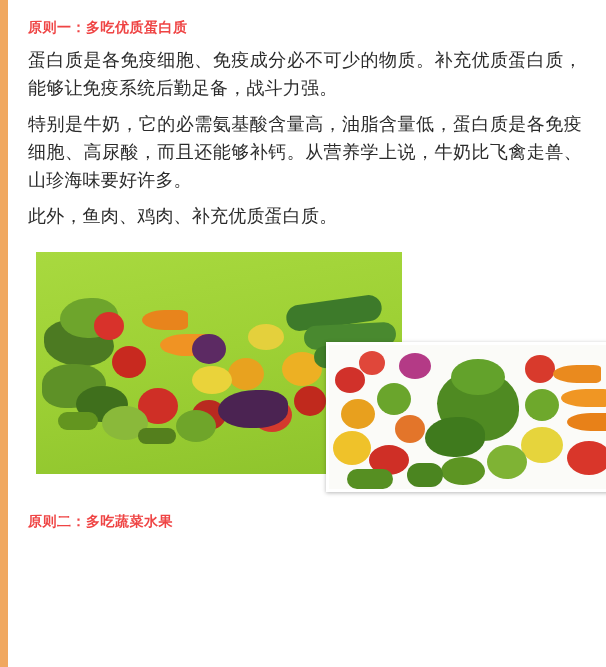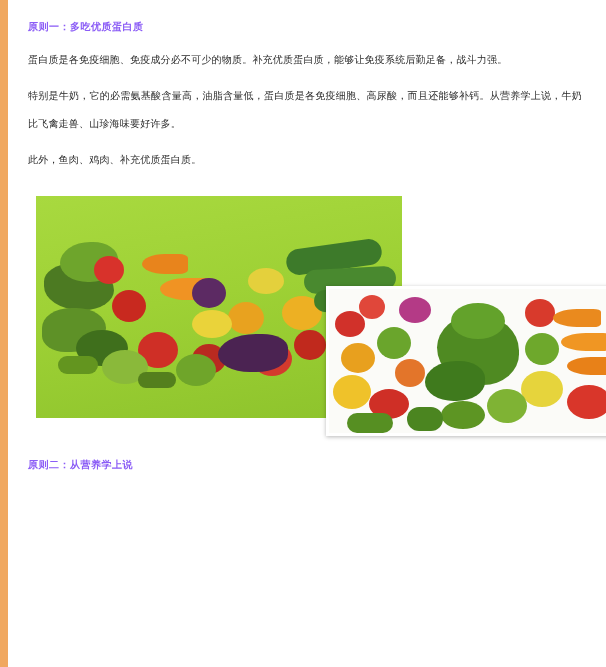--- a/index.html
+++ b/index.html
@@ -26,30 +26,30 @@
   }
   .left-accent {
     position: absolute;
     left: 0;
     top: 0;
     width: 4px;
     height: 667px;
     background: #f0a860;
   }
   .heading {
-    font-size: 10px;
+    font-size: 14px;
     font-weight: bold;
-    color: #8b5cf6;
+    color: #ef4444;
     letter-spacing: 0.5px;
     margin: 0;
     padding-top: 16px;
     line-height: 22px;
   }
   .para {
-    font-size: 10px;
+    font-size: 18px;
     line-height: 28px;
     color: #2b2b2b;
     margin: 0;
     padding-top: 8px;
     text-align: justify;
     letter-spacing: 0.2px;
   }
   .figure-block {
     position: relative;
     margin-top: 22px;
@@ -167,14 +167,14 @@
         <div class="blob" style="left:158px; top:100px; width:40px; height:34px; background:#7fb334;"></div>
         <div class="blob" style="left:112px; top:112px; width:44px; height:28px; background:#5d9523;"></div>
 
         <div class="blob" style="left:78px; top:118px; width:36px; height:24px; background:#4b8520; border-radius:12px;"></div>
         <div class="blob" style="left:18px; top:124px; width:46px; height:20px; background:#568f22; border-radius:12px;"></div>
       </div>
     </div>
 
   </div>
 
-  <h2 class="heading">原则二：从营养学上说</h2>
+  <h2 class="heading">原则二：多吃蔬菜水果</h2>
 </div>
 
 </body></html>

